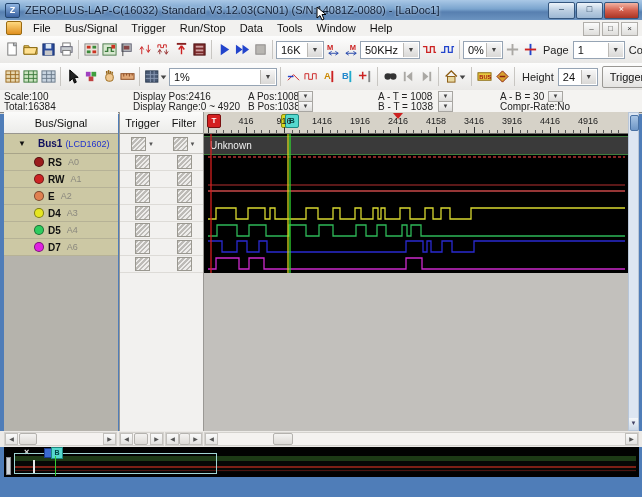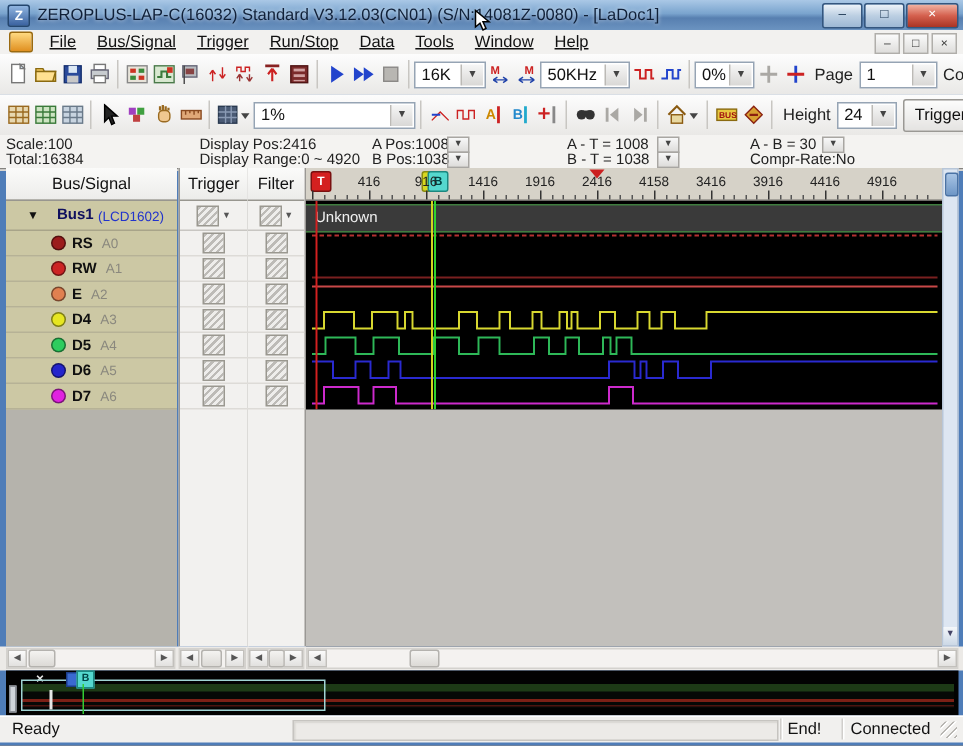--- a/index.html
+++ b/index.html
@@ -13,21 +13,21 @@
           border:1px solid #24466e;border-radius:2px;color:#fff;font-size:9px;line-height:12px;text-align:center;font-weight:bold;}
   .ttl{font-size:11px;color:#102038;margin-left:5px;white-space:nowrap;text-shadow:0 0 3px rgba(255,255,255,.8);}
   .wbtns{position:absolute;right:3px;top:2px;display:flex;gap:1px;}
   .wbtn{width:25px;height:15px;border:1px solid #34567e;border-radius:2px;font-size:9px;line-height:13px;
         text-align:center;color:#1a3least;color:#16304c;background:linear-gradient(#eef4fa,#bccfe2 50%,#9db8d4);}
   .wbtn.close{width:33px;background:linear-gradient(#f2b4a4,#d4604e 50%,#aa3424);color:#fff;}
   
   .menubar{position:absolute;left:0;top:20px;right:0;height:16px;background:#f2f1ef;
            border-bottom:1px solid #d8d6d3;display:flex;align-items:center;font-size:11px;padding-left:2px;}
   .mico{width:14px;height:12px;margin:0 4px 0 4px;background:linear-gradient(#ffd980,#e09020);border:1px solid #9a6a10;border-radius:2px;}
-  .mitem{padding:1px 7px;color:#111;text-decoration:underline;}
+  .mitem{padding:1px 7px;color:#111;}
   .mdibtns{position:absolute;right:4px;top:2px;display:flex;gap:2px;}
   .mdib{width:15px;height:12px;border:1px solid #b0aeaa;background:linear-gradient(#fbfbfb,#dedddb);
         font-size:8px;line-height:11px;text-align:center;color:#333;}
   
   .tb{position:absolute;left:0;right:0;display:flex;align-items:center;padding:0 3px;
       background:linear-gradient(#fdfdfd,#e9e8e6);border-bottom:1px solid #d2d0cd;}
   .tb1{top:36px;height:27px;}
   .tb2{top:63px;height:27px;}
   .sep{width:1px;height:19px;background:#c8c6c2;margin:0 3px;flex:none;}
   .ico{width:18px;height:19px;display:flex;align-items:center;justify-content:center;flex:none;border-radius:2px;}
@@ -473,25 +473,20 @@
       </div>
     <div class="sigrow">
         <span class="dot" style="background: rgb(230, 230, 34);"></span>
         <span class="signame">D4</span>
         <span class="sigch">A3</span>
       </div>
     <div class="sigrow">
         <span class="dot" style="background: rgb(46, 204, 94);"></span>
         <span class="signame">D5</span>
         <span class="sigch">A4</span>
-      </div>
-    <div class="sigrow">
-        <span class="dot" style="background: rgb(36, 36, 204);"></span>
-        <span class="signame">D6</span>
-        <span class="sigch">A5</span>
       </div>
     <div class="sigrow">
         <span class="dot" style="background: rgb(224, 34, 224);"></span>
         <span class="signame">D7</span>
         <span class="sigch">A6</span>
       </div>
   </div>
 
   <div class="col trigcol">
     <div class="hdr">Trigger</div>
@@ -677,23 +672,14 @@
       <div class="nbandred"></div>
       <div class="nbandred2"></div>
     </div>
     <div class="nsel"></div>
     <div class="nwtick"></div>
     <div class="ntagblue"></div>
     <div class="ntagb">B</div>
     <div class="ngreenline"></div>
   </div>
 
-  <div class="sbar">
-    <span class="sready">Ready</span>
-    <div class="sbox"></div>
-    <div class="ssep" style="left:520px;"></div>
-    <span class="scell" style="left:525px;">End!</span>
-    <div class="ssep" style="left:561px;"></div>
-    <span class="scell" style="left:567px;">Connected</span>
-    <div class="grip"></div>
-  </div>
 
 </div>
 
 </body></html>

